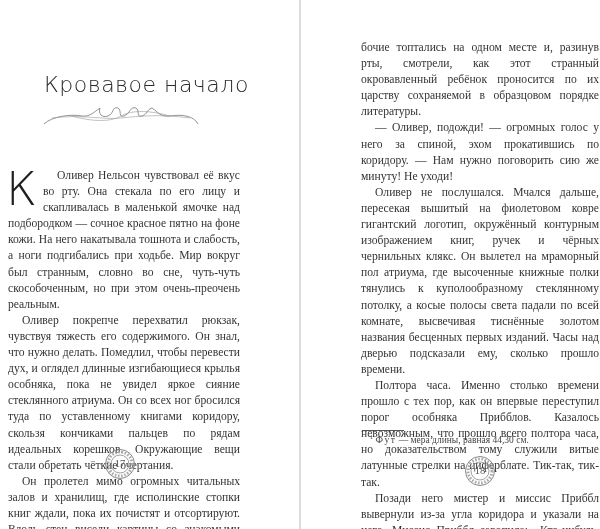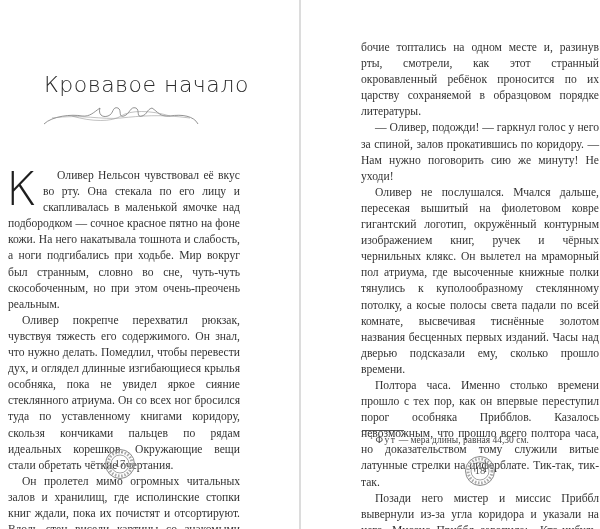--- a/index.html
+++ b/index.html
@@ -80,21 +80,21 @@
       <span>17</span>
     </div>
   </div>
 
   <div class="gutter"></div>
 
   <div class="page page-right"></div>
 
   <div class="text-block right-text" style="left:361px;">
     <p class="noindent">бочие топтались на одном месте и, разинув рты, смотрели, как этот странный окровавленный ребёнок проносится по их царству сохраняемой в образцовом порядке литературы.</p>
-    <p>— Оливер, подожди! — гаркнул голос у него за спиной, залов прокатившись по коридору. — Нам нужно поговорить сию же минуту! Не уходи!</p>
+    <p>— Оливер, подожди! — огромных голос у него за спиной, эхом прокатившись по коридору. — Нам нужно поговорить сию же минуту! Не уходи!</p>
     <p>Оливер не послушался. Мчался дальше, пересекая вышитый на фиолетовом ковре гигантский логотип, окружённый контурным изображением книг, ручек и чёрных чернильных клякс. Он вылетел на мраморный пол атриума, где высоченные книжные полки тянулись к куполообразному стеклянному потолку, а косые полосы света падали по всей комнате, высвечивая тиснённые золотом названия бесценных первых изданий. Часы над дверью подсказали ему, сколько прошло времени.</p>
     <p><span class="italic">Полтора часа.</span><span> Именно столько времени прошло с тех пор, как он впервые переступил порог особняка Прибблов. Казалось невозможным, что прошло всего полтора часа, но доказательством тому служили витые латунные стрелки на циферблате. </span><span class="italic">Тик-так, тик-так.</span></p>
     <p>Позади него мистер и миссис Приббл вывернули из-за угла коридора и указали на него. Миссис Приббл завопила: «Кто-нибудь, остановите его!»; а мистер Приббл захрипел в знак согласия.</p>
 
   </div>
 
   <div class="footnote-rule"></div>
   <div class="footnote">
     <sup>1</sup>
     <span class="spaced">Фут</span><span> — мера длины, равная 44,30 см.</span>

